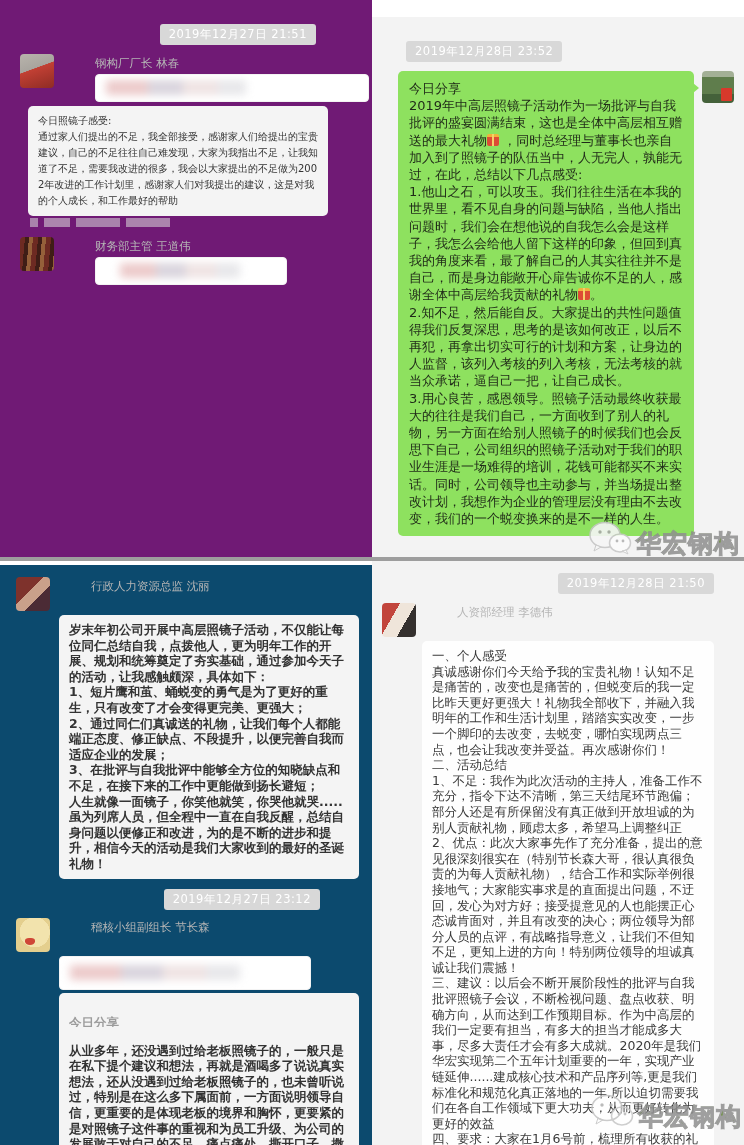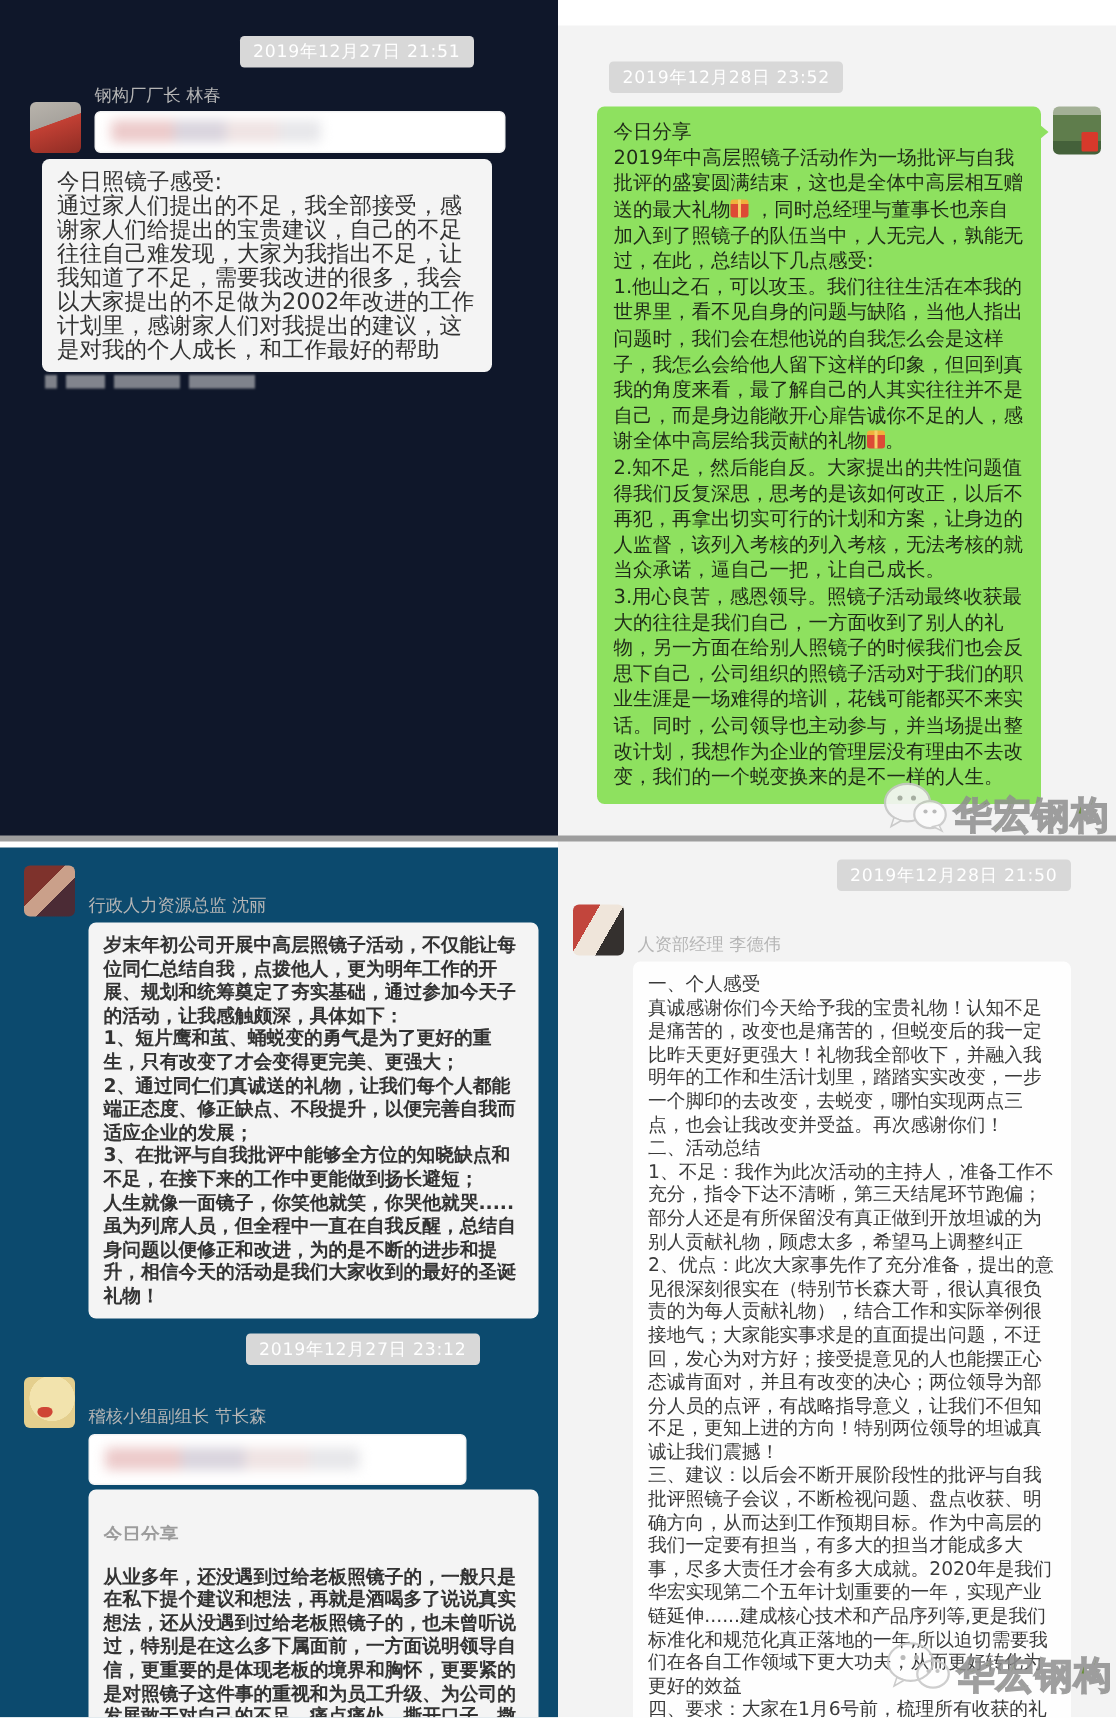--- a/index.html
+++ b/index.html
@@ -1,44 +1,44 @@
 <!DOCTYPE html>
 <html><head>
 <meta charset="utf-8">
 <style>
   html,body{margin:0;padding:0;background:#ffffff;}
   body{font-family:"DejaVu Sans","Liberation Sans",sans-serif;}
   .collage{position:relative;width:744px;height:1145px;background:#ffffff;overflow:hidden;}
   .panel{position:absolute;overflow:hidden;box-sizing:border-box;}
-  #panel-tl{left:0;top:0;width:372px;height:558px;background:#0f172a;padding:24px 12px 0 20px;}
+  #panel-tl{left:0;top:0;width:372px;height:558px;background:#701a75;padding:24px 12px 0 20px;}
   #panel-tr{left:372px;top:17px;width:372px;height:558px;background:#f3f3f3;padding:24px 10px 0 14px;}
   #panel-bl{left:0;top:565px;width:372px;height:580px;background:#0c4a6e;padding:12px 12px 0 16px;}
   #panel-br{left:372px;top:565px;width:372px;height:580px;background:#f3f3f3;padding:8px 12px 0 10px;}
   .divider{position:absolute;left:0;top:557px;width:744px;height:4px;background:#9d9d9d;}
 
   .ts-row{display:flex;margin-bottom:9px;}
   .ts-row.right{justify-content:flex-end;padding-right:44px;}
   .ts-row.left{justify-content:flex-start;padding-left:20px;}
   .ts-row.mid{justify-content:flex-end;padding-right:40px;margin:10px 0 8px 0;}
   .ts-pill{background:#d8d8d8;color:#ffffff;font-size:11.5px;padding:3px 9px;border-radius:3px;letter-spacing:.5px;white-space:nowrap;}
 
-  .sender-row{display:flex;align-items:flex-end;margin-bottom:4px;}
+  .sender-row{display:flex;align-items:flex-start;margin-bottom:4px;gap:32px;}
   .avatar{width:34px;height:34px;border-radius:4px;flex:0 0 34px;margin-right:9px;}
   .sender-name{color:#b5b5b5;font-size:11.5px;padding-top:2px;}
 
   .av-linchun{background:linear-gradient(160deg,#b9b4ac 0%,#a8a49e 42%,#c24034 43%,#8e2c24 100%);}
   .av-wang{background:repeating-linear-gradient(95deg,#6d2a22 0 5px,#3f1d16 5px 9px,#95603a 9px 13px);}
   .av-field{background:linear-gradient(180deg,#a3b096 0 18%,#5f7d4c 18% 72%,#44613a 72% 100%);position:relative;}
   .av-field::after{content:"";position:absolute;right:2px;bottom:2px;width:11px;height:13px;background:#d7392b;border-radius:1px;}
   .av-shen{background:linear-gradient(135deg,#7e322c 0 40%,#caa08a 40% 62%,#4b2b35 62%);}
   .av-jie{background:radial-gradient(circle at 55% 42%,#f2e3ad 0 55%,#e4cf8e 56% 100%);position:relative;}
   .av-jie::after{content:"";position:absolute;left:9px;bottom:7px;width:10px;height:7px;background:#cf4636;border-radius:40% 40% 50% 50%;}
   .av-li{background:linear-gradient(120deg,#c2453c 0 34%,#efe5da 34% 64%,#34302e 64%);}
 
-  .bubble{background:#f4f4f4;border-radius:5px;color:#333333;font-size:15px;line-height:16px;padding:7px 10px;white-space:pre-line;word-break:break-all;box-sizing:border-box;}
+  .bubble{background:#f4f4f4;border-radius:5px;color:#333333;font-size:10px;line-height:16px;padding:7px 10px;white-space:pre-line;word-break:break-all;box-sizing:border-box;}
   .bubble.wide{max-width:300px;margin-left:8px;}
 
   .redacted{position:relative;background:#ffffff;border:1px solid #f3f3f3;border-radius:4px;height:26px;overflow:hidden;}
   .redacted .smudge{position:absolute;left:10px;top:5px;height:15px;border-radius:3px;filter:blur(4px);background:linear-gradient(90deg,#eccaca 0 30%,#d9d4dd 30% 55%,#efe3e3 55% 80%,#e7e7ea 80%);}
   .cut-remnant{height:9px;margin:2px 0 3px 10px;width:150px;overflow:hidden;background:linear-gradient(90deg,#d9d9d9 0 8px,transparent 8px 14px,#dedede 14px 40px,transparent 40px 46px,#d9d9d9 46px 90px,transparent 90px 96px,#dcdcdc 96px 140px,transparent 140px);opacity:.55;filter:blur(.6px);}
 
   .sent-row{display:flex;justify-content:flex-end;align-items:flex-start;margin-top:6px;}
   .bubble.green{background:#8ee15f;color:#1f2a18;width:296px;font-size:13px;line-height:17.2px;padding:9px 11px;border-radius:5px;position:relative;}
   .bubble.green::after{content:"";position:absolute;right:-5px;top:12px;width:0;height:0;border-top:5px solid transparent;border-bottom:5px solid transparent;border-left:6px solid #8ee15f;}
   .sent-row .avatar{margin:0 0 0 8px;width:32px;height:32px;flex-basis:32px;}
@@ -72,20 +72,29 @@
       <div>
         <div class="sender-name">钢构厂厂长 林春</div>
         <div class="redacted" style="width:272px;margin-top:3px;">
           <div class="smudge" style="width:140px;"></div>
         </div>
       </div>
     </div>
     <div class="bubble wide msg-text">今日照镜子感受:
 通过家人们提出的不足，我全部接受，感谢家人们给提出的宝贵建议，自己的不足往往自己难发现，大家为我指出不足，让我知道了不足，需要我改进的很多，我会以大家提出的不足做为2002年改进的工作计划里，感谢家人们对我提出的建议，这是对我的个人成长，和工作最好的帮助</div>
     <div class="cut-remnant"></div>
+    <div class="sender-row" style="margin-top:10px;">
+      <div class="avatar av-wang"></div>
+      <div>
+        <div class="sender-name">财务部主管 王道伟</div>
+        <div class="redacted" style="width:190px;margin-top:3px;">
+          <div class="smudge" style="width:120px;left:24px;"></div>
+        </div>
+      </div>
+    </div>
   </div>
 
   <div class="panel" id="panel-tr">
     <div class="ts-row left">
       <span class="ts-pill">2019年12月28日 23:52</span>
     </div>
     <div class="sent-row">
       <div class="bubble green msg-text">今日分享
 2019年中高层照镜子活动作为一场批评与自我批评的盛宴圆满结束，这也是全体中高层相互赠送的最大礼物<span class="gift-icon"></span> ，同时总经理与董事长也亲自加入到了照镜子的队伍当中，人无完人，孰能无过，在此，总结以下几点感受:
 1.他山之石，可以攻玉。我们往往生活在本我的世界里，看不见自身的问题与缺陷，当他人指出问题时，我们会在想他说的自我怎么会是这样子，我怎么会给他人留下这样的印象，但回到真我的角度来看，最了解自己的人其实往往并不是自己，而是身边能敞开心扉告诚你不足的人，感谢全体中高层给我贡献的礼物<span class="gift-icon"></span>。

